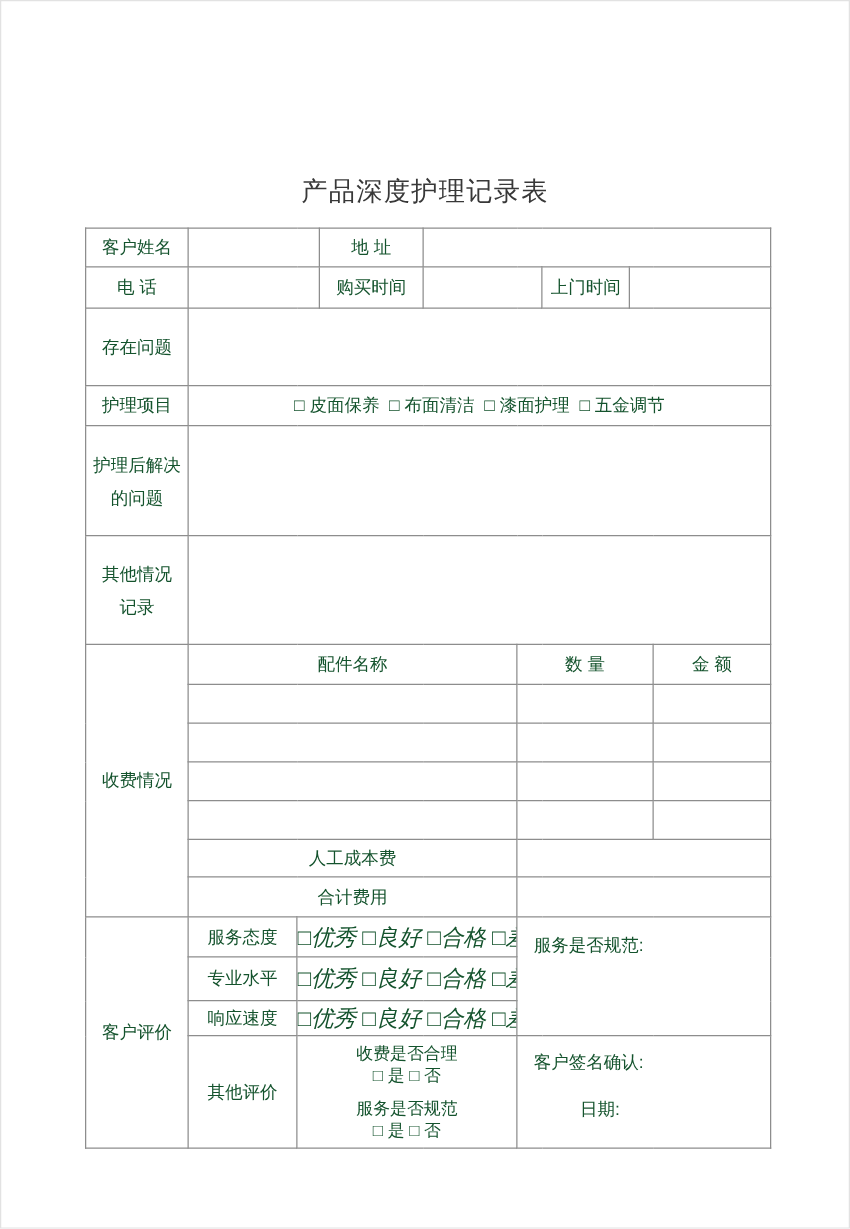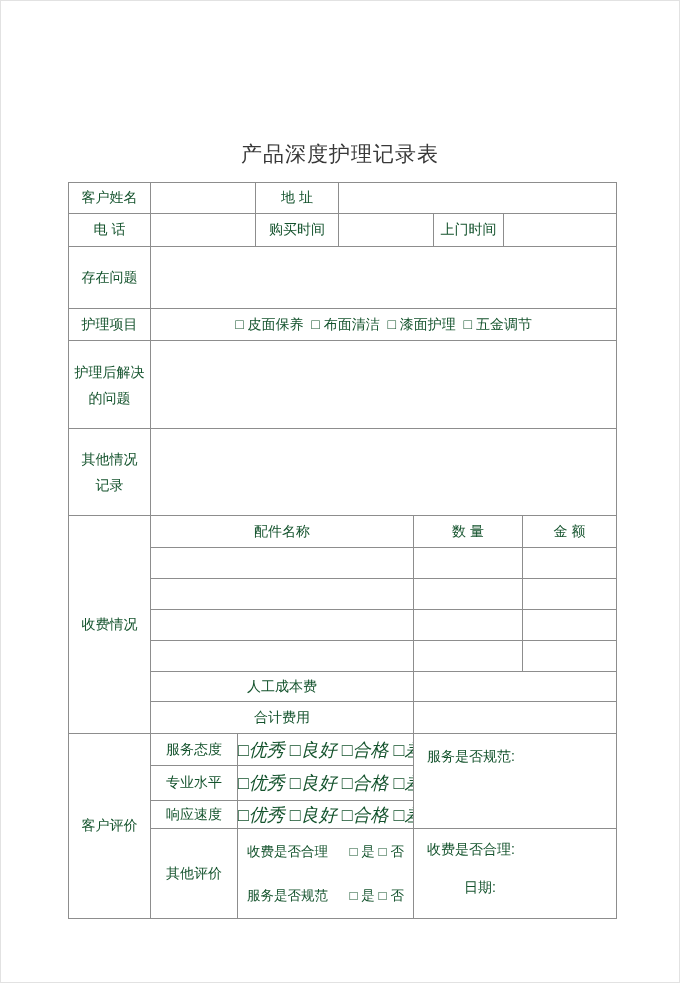--- a/index.html
+++ b/index.html
@@ -29,21 +29,21 @@
   .suggestion {
     text-align:left; vertical-align:top;
     padding:14px 6px 0 13px;
   }
   .signature { text-align:left; vertical-align:top; padding:12px 6px 0 13px; }
   .signature .date-line { margin-top:20px;margin-left:37px; }
   .questions-wrap {
     height:88px; display:flex; flex-direction:column;
     justify-content:space-around; padding:0 9px;
   }
-  .question-line { display:flex; justify-content:space-between; font-size:13.5px; white-space:pre; }
+  .question-line { display:flex; justify-content:space-between; font-size:13.5px; white-space:pre;flex-direction:column; }
 </style>
 </head>
 <body>
 
 <div class="page">
   <h1 class="form-title">产品深度护理记录表</h1>
 
   <table class="form">
     <colgroup>
       <col style="width:82px">
@@ -162,19 +162,19 @@
             <span>收费是否合理</span>
             <span>□ 是 □ 否</span>
           </div>
           <div class="question-line">
             <span>服务是否规范</span>
             <span>□ 是 □ 否</span>
           </div>
         </div>
       </td>
       <td colspan="4" class="signature">
-        <div>收费是否合理:</div>
+        <div>客户签名确认:</div>
         <div class="date-line">日期:</div>
       </td>
     </tr>
   </tbody>
     </table>
 </div>
 
 </body></html>

